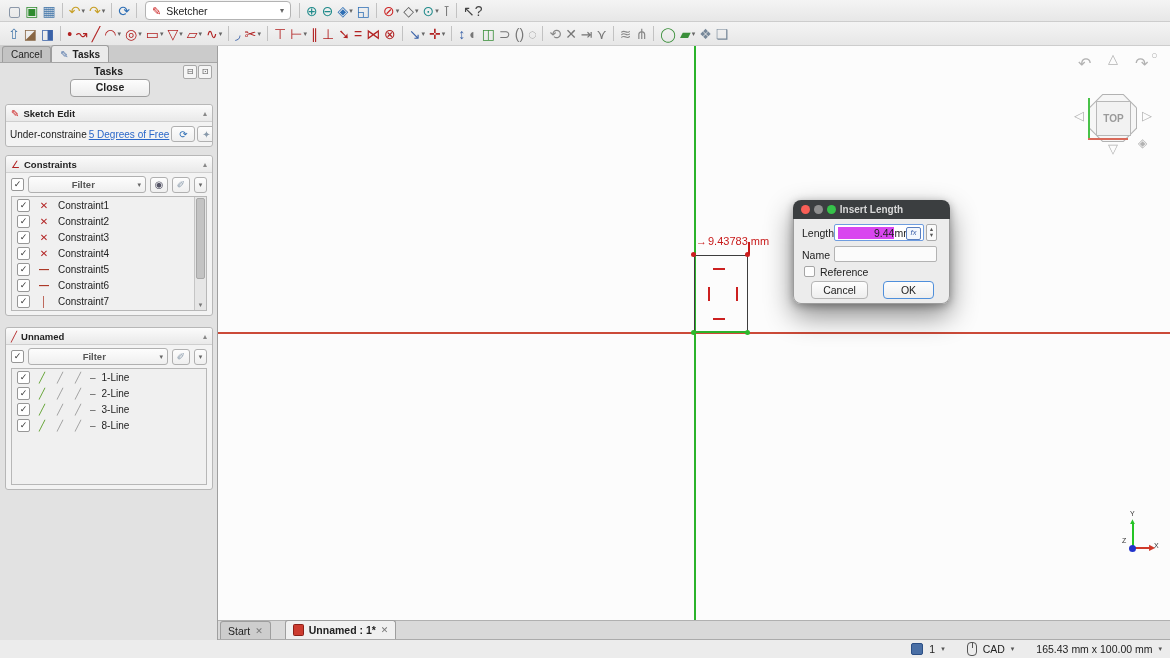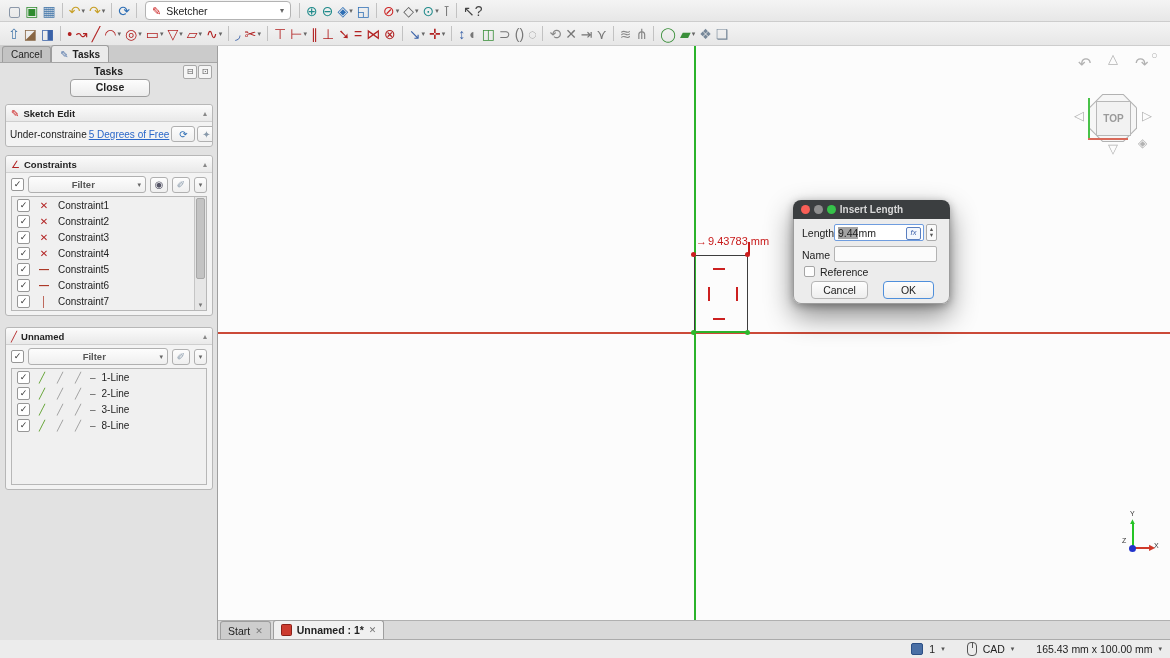--- a/index.html
+++ b/index.html
@@ -73,31 +73,31 @@
   #axis-ind .zdot{position:absolute;left:17px;top:31px;width:7px;height:7px;background:#2233cc;border-radius:50%;}
   #axis-ind .axl{position:absolute;font-size:7px;color:#333;}
   
   #dialog{position:absolute;left:575px;top:154px;width:157px;z-index:30;border-radius:8px;box-shadow:0 12px 28px rgba(0,0,0,.45),0 2px 8px rgba(0,0,0,.3);}
   #dialog-title{height:19px;background:#3b3e40;border-radius:8px 8px 0 0;display:flex;align-items:center;position:relative;}
   .tl-dot{width:9px;height:9px;border-radius:50%;position:absolute;top:5px;}
   #dialog-title .title-text{width:100%;text-align:center;color:#d9d9d9;font-size:10px;font-weight:bold;}
   #dialog-body{background:#ececec;border-radius:0 0 8px 8px;height:85px;position:relative;border:1px solid #9c9c9c;border-top:none;box-sizing:border-box;}
   .dlg-label{position:absolute;font-size:10.5px;color:#222;}
   #length-field{position:absolute;left:40px;top:5px;width:90px;height:17px;background:#fff;border:1.5px solid #6f9ddf;border-radius:2px;box-sizing:border-box;display:flex;align-items:center;padding-left:3px;font-size:10.5px;}
-  #length-field .sel{background:#a3a3a3;}
+  #length-field .sel{background:#d946ef;padding-left:36px;}
   #fx-btn{position:absolute;right:2px;top:1.5px;width:13px;height:11px;border:1px solid #5a7fc0;border-radius:2px;background:#f3f7fd;color:#3a5fa8;font-size:7.5px;font-style:italic;text-align:center;line-height:10px;}
   #spinner{position:absolute;left:132px;top:5px;width:11px;height:17px;border:1px solid #ababab;border-radius:2px;background:#fafafa;box-sizing:border-box;}
   #spinner .sp{position:absolute;left:0;right:0;font-size:5.5px;color:#555;text-align:center;line-height:7px;}
   #name-input{position:absolute;left:40px;top:27px;width:103px;height:16px;background:#fbfbfb;border:1px solid #b3b3b3;border-radius:2px;box-sizing:border-box;}
   #ref-cb{position:absolute;left:10px;top:47px;width:11px;height:11px;background:#fdfdfd;border:1px solid #a5a5a5;border-radius:2px;box-sizing:border-box;}
   .dlg-btn{position:absolute;top:62px;height:18px;border-radius:4px;background:linear-gradient(#fdfdfd,#eeeeee);border:1px solid #b5b5b5;font-size:10.5px;text-align:center;line-height:17px;box-sizing:border-box;}
   #cancel-btn{left:17px;width:57px;}
   #ok-btn{left:89px;width:51px;border:1.5px solid #4f8fdb;}
   
-  #doctabs{position:absolute;left:218px;top:620px;width:952px;height:20px;background:#d9d9d9;border-top:1px solid #b0b0b0;border-bottom:1px solid #ababab;display:flex;align-items:flex-end;padding-left:2px;box-sizing:border-box;gap:2px;}
+  #doctabs{position:absolute;left:218px;top:620px;width:952px;height:20px;background:#d9d9d9;border-top:1px solid #b0b0b0;border-bottom:1px solid #ababab;display:flex;align-items:flex-end;padding-left:2px;box-sizing:border-box;gap:14px;}
   .doctab{height:17px;display:flex;align-items:center;gap:5px;padding:0 7px;border:1px solid #9e9e9e;border-bottom:none;border-radius:3px 3px 0 0;background:#cdcdcd;font-size:10.5px;}
   .doctab.active{background:#f0f0f0;font-weight:bold;height:18px;}
   .tab-close{font-size:9px;color:#777;}
   .tab-icon{width:9px;height:10px;background:#cc3b2f;border:1px solid #8a2018;border-radius:1.5px;}
   
   #statusbar{position:absolute;left:0;top:640px;width:1170px;height:18px;background:#ececec;display:flex;align-items:center;box-sizing:border-box;padding:0 8px;font-size:10.5px;color:#222;}
   #status-right{margin-left:auto;display:flex;align-items:center;gap:6px;}
   .sb-caret{font-size:7px;color:#555;}
   #layer-swatch{width:10px;height:10px;background:#4a6fa5;border:1px solid #2c4f85;border-radius:2px;}
   #mouse-icon{width:8px;height:12px;border:1.5px solid #555;border-radius:4px;position:relative;}

